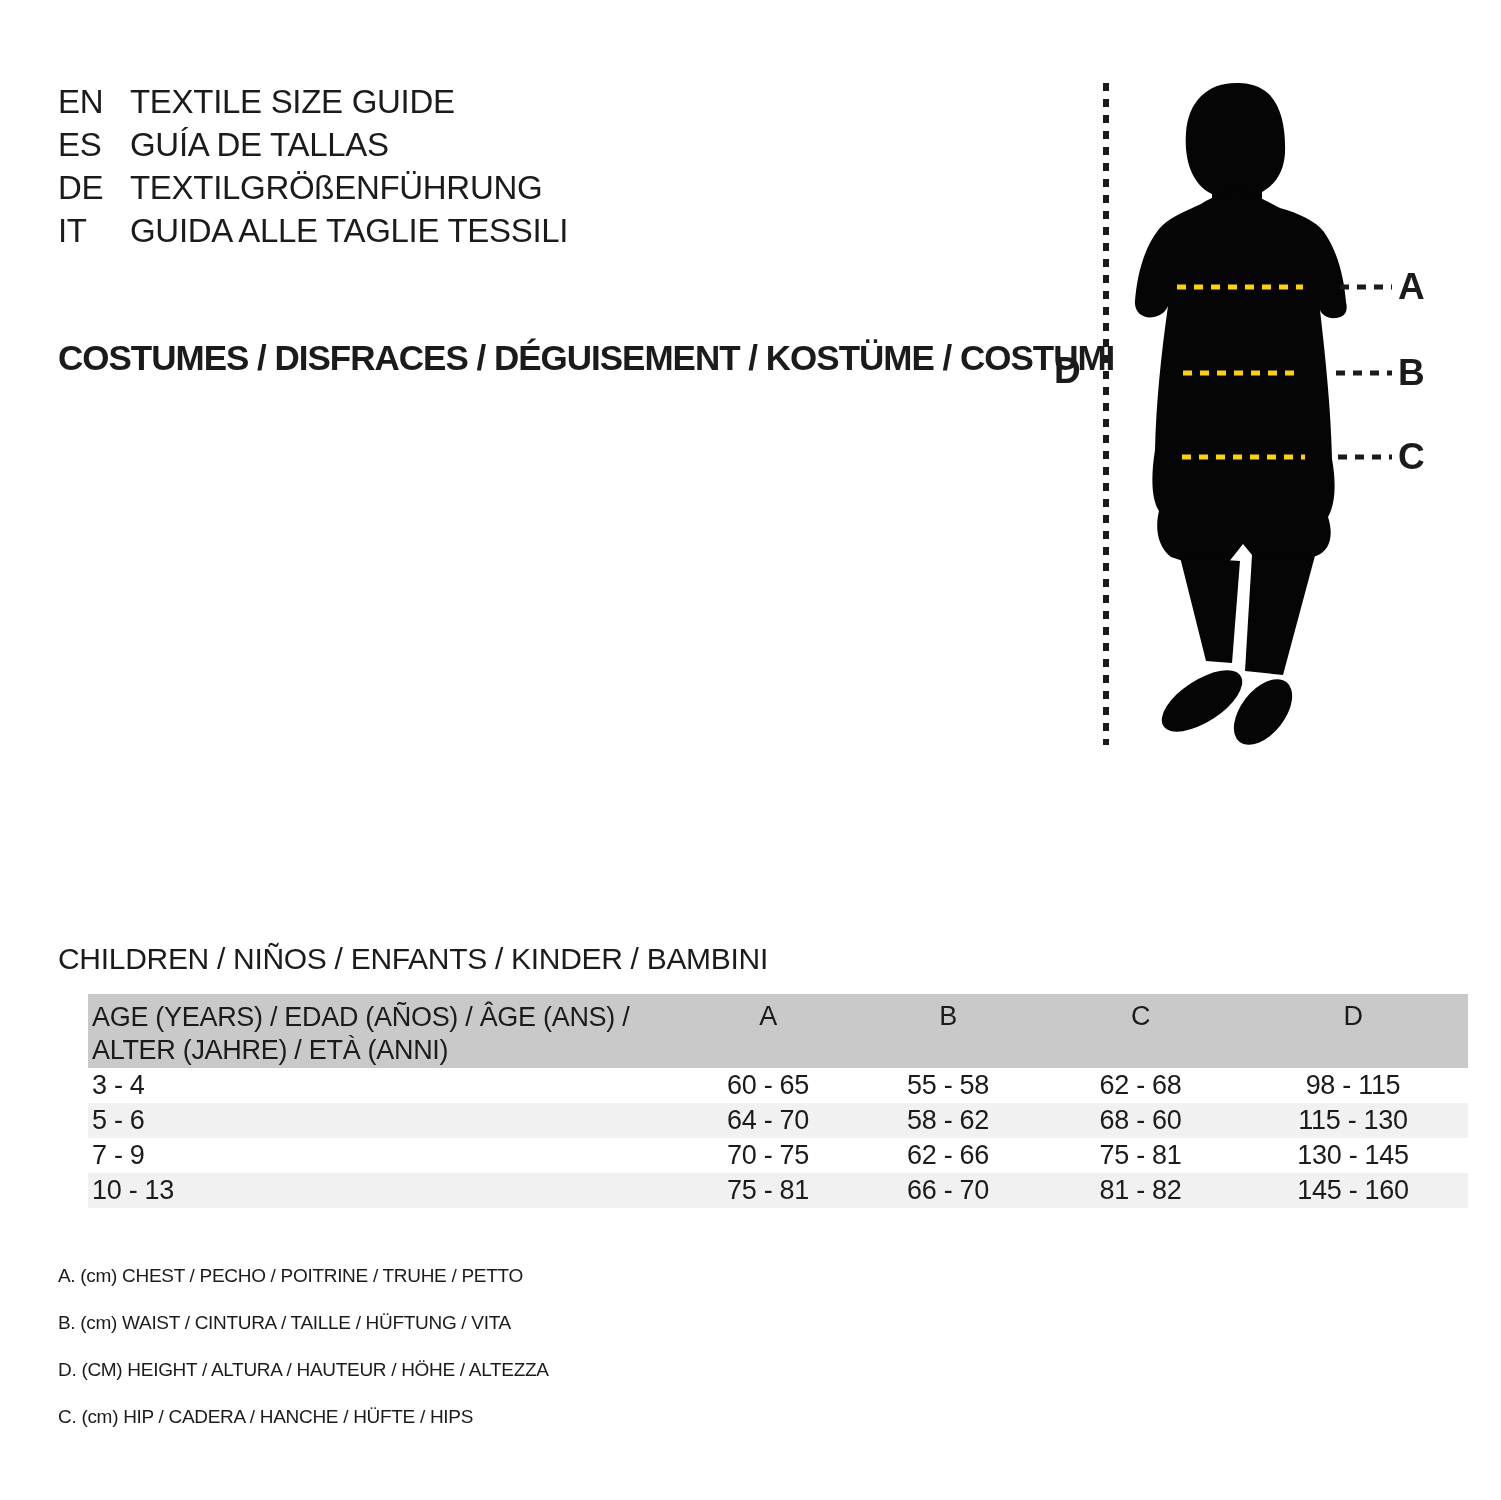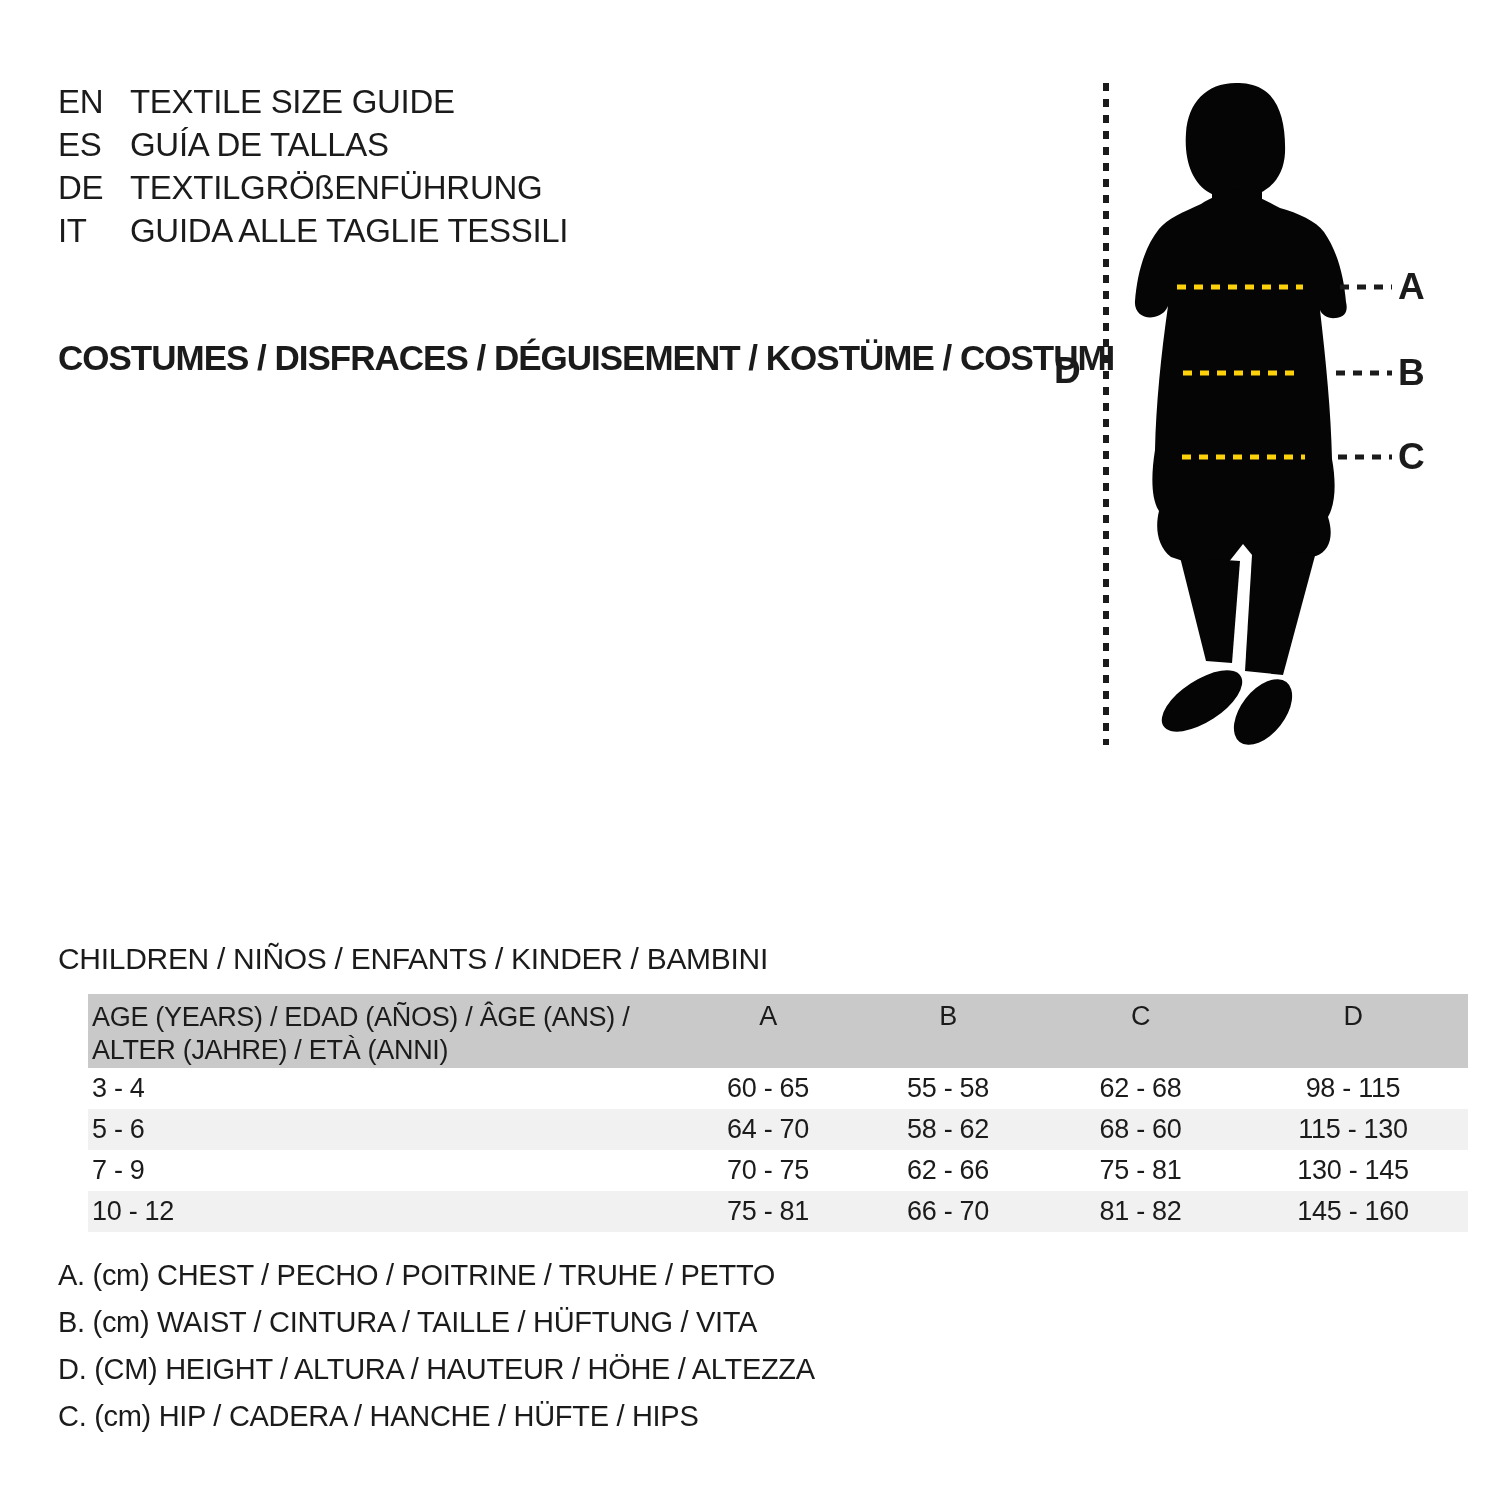--- a/index.html
+++ b/index.html
@@ -33,26 +33,26 @@
   
   .size-table{
     position:absolute;left:57px;top:994px;width:1380px;border-collapse:collapse;
     font-size:27px;color:var(--text,#1b1b1b);margin-left:31px;
   }
   .size-table th{font-weight:400;}
   .size-table thead tr{background:var(--table-header-bg,#c9c9c9);height:70px;}
   .size-table thead th{vertical-align:top;padding-top:7px;}
   .th-age{text-align:left;padding-left:4px;line-height:33px;}
   .th-col{text-align:center;}
-  .size-table tbody tr{height:41px;}
+  .size-table tbody tr{height:35px;}
   .size-table tbody tr:nth-child(even){background:var(--table-row-alt-bg,#f1f1f1);}
   .td-age{text-align:left;padding-left:4px;}
   .td-val{text-align:center;}
   
-  .legend{position:absolute;left:58px;top:1252px;font-size:29px;line-height:47px;}
+  .legend{position:absolute;left:58px;top:1252px;font-size:19px;line-height:47px;}
   .legend div{white-space:nowrap;}
 </style>
 </head>
 <body>
 
 <div class="page">
 
   <div class="languages">
     <div class="lang-row">
       <span class="lang-code">EN</span>
@@ -159,21 +159,21 @@
         <td class="td-val">115 - 130</td>
       </tr>
       <tr>
         <td class="td-age">7 - 9</td>
         <td class="td-val">70 - 75</td>
         <td class="td-val">62 - 66</td>
         <td class="td-val">75 - 81</td>
         <td class="td-val">130 - 145</td>
       </tr>
       <tr>
-        <td class="td-age">10 - 12</td>
+        <td class="td-age">10 - 13</td>
         <td class="td-val">75 - 81</td>
         <td class="td-val">66 - 70</td>
         <td class="td-val">81 - 82</td>
         <td class="td-val">145 - 160</td>
       </tr>
     </tbody>
   </table>
 
   <div class="legend">
     <div>A. (cm) CHEST / PECHO / POITRINE / TRUHE / PETTO</div>

